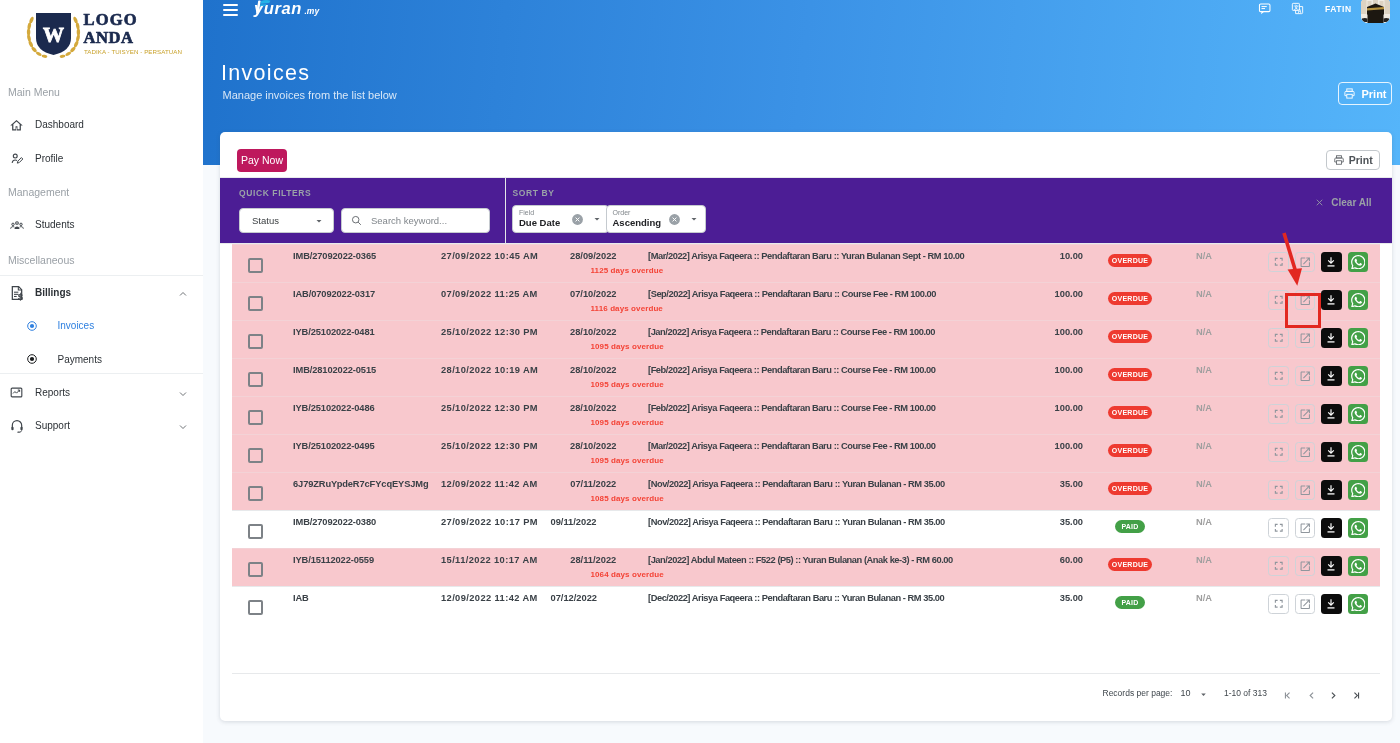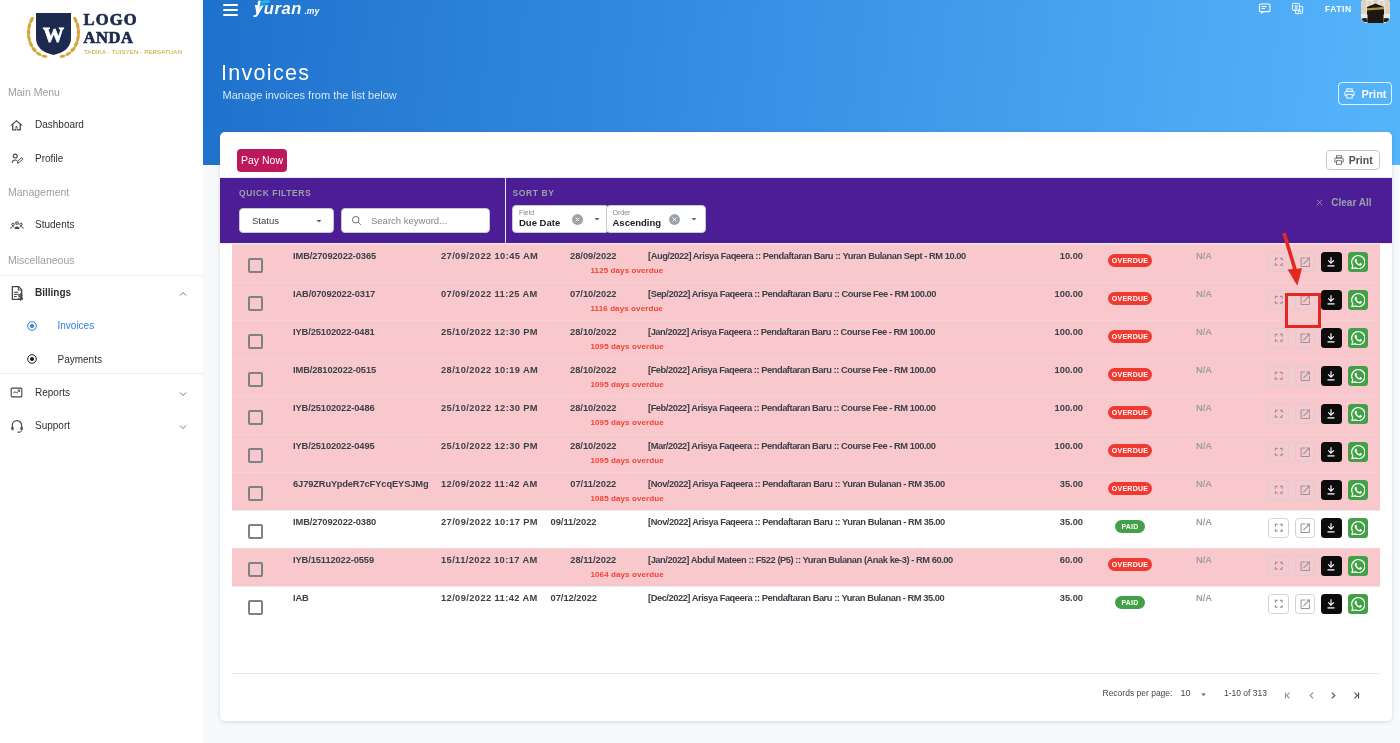--- a/index.html
+++ b/index.html
@@ -330,21 +330,21 @@
     <table id="tbl">
       <tbody>
 <tr class="pink">
 <td class="c1"><span class="cb"></span></td>
 <td class="c2">IMB/27092022-0365</td>
 <td class="c3">27/09/2022 10:45 AM</td>
 <td class="c4 has2">
               <div class="due1">28/09/2022</div>
               <div class="due2">1125 days overdue</div>
             </td>
-<td class="c5">[Aug/2022] Arisya Faqeera :: Pendaftaran Baru :: Yuran Bulanan Sept - RM 10.00</td>
+<td class="c5">[Mar/2022] Arisya Faqeera :: Pendaftaran Baru :: Yuran Bulanan Sept - RM 10.00</td>
 <td class="c6">10.00</td>
 <td class="c7"><span class="badge bover">OVERDUE</span></td>
 <td class="c8">N/A</td>
 <td class="c9"><span class="abtn o">
                 <svg width="13.5" height="13.5" viewBox="0 0 24 24" style="">
                   <path d="M7 14H5v5h5v-2H7v-3zm-2-4h2V7h3V5H5v5zm12 7h-3v2h5v-5h-2v3zM14 5v2h3v3h2V5h-5z" fill="#8f969d"></path>
                 </svg>
               </span><span class="abtn o">
                 <svg width="12.5" height="12.5" viewBox="0 0 24 24" style="">
                   <path d="M19 19H5V5h7V3H5c-1.11 0-2 .9-2 2v14c0 1.1.89 2 2 2h14c1.1 0 2-.9 2-2v-7h-2v7zM14 3v2h3.59l-9.83 9.83 1.41 1.41L19 6.41V10h2V3h-7z" fill="#8f969d"></path>

